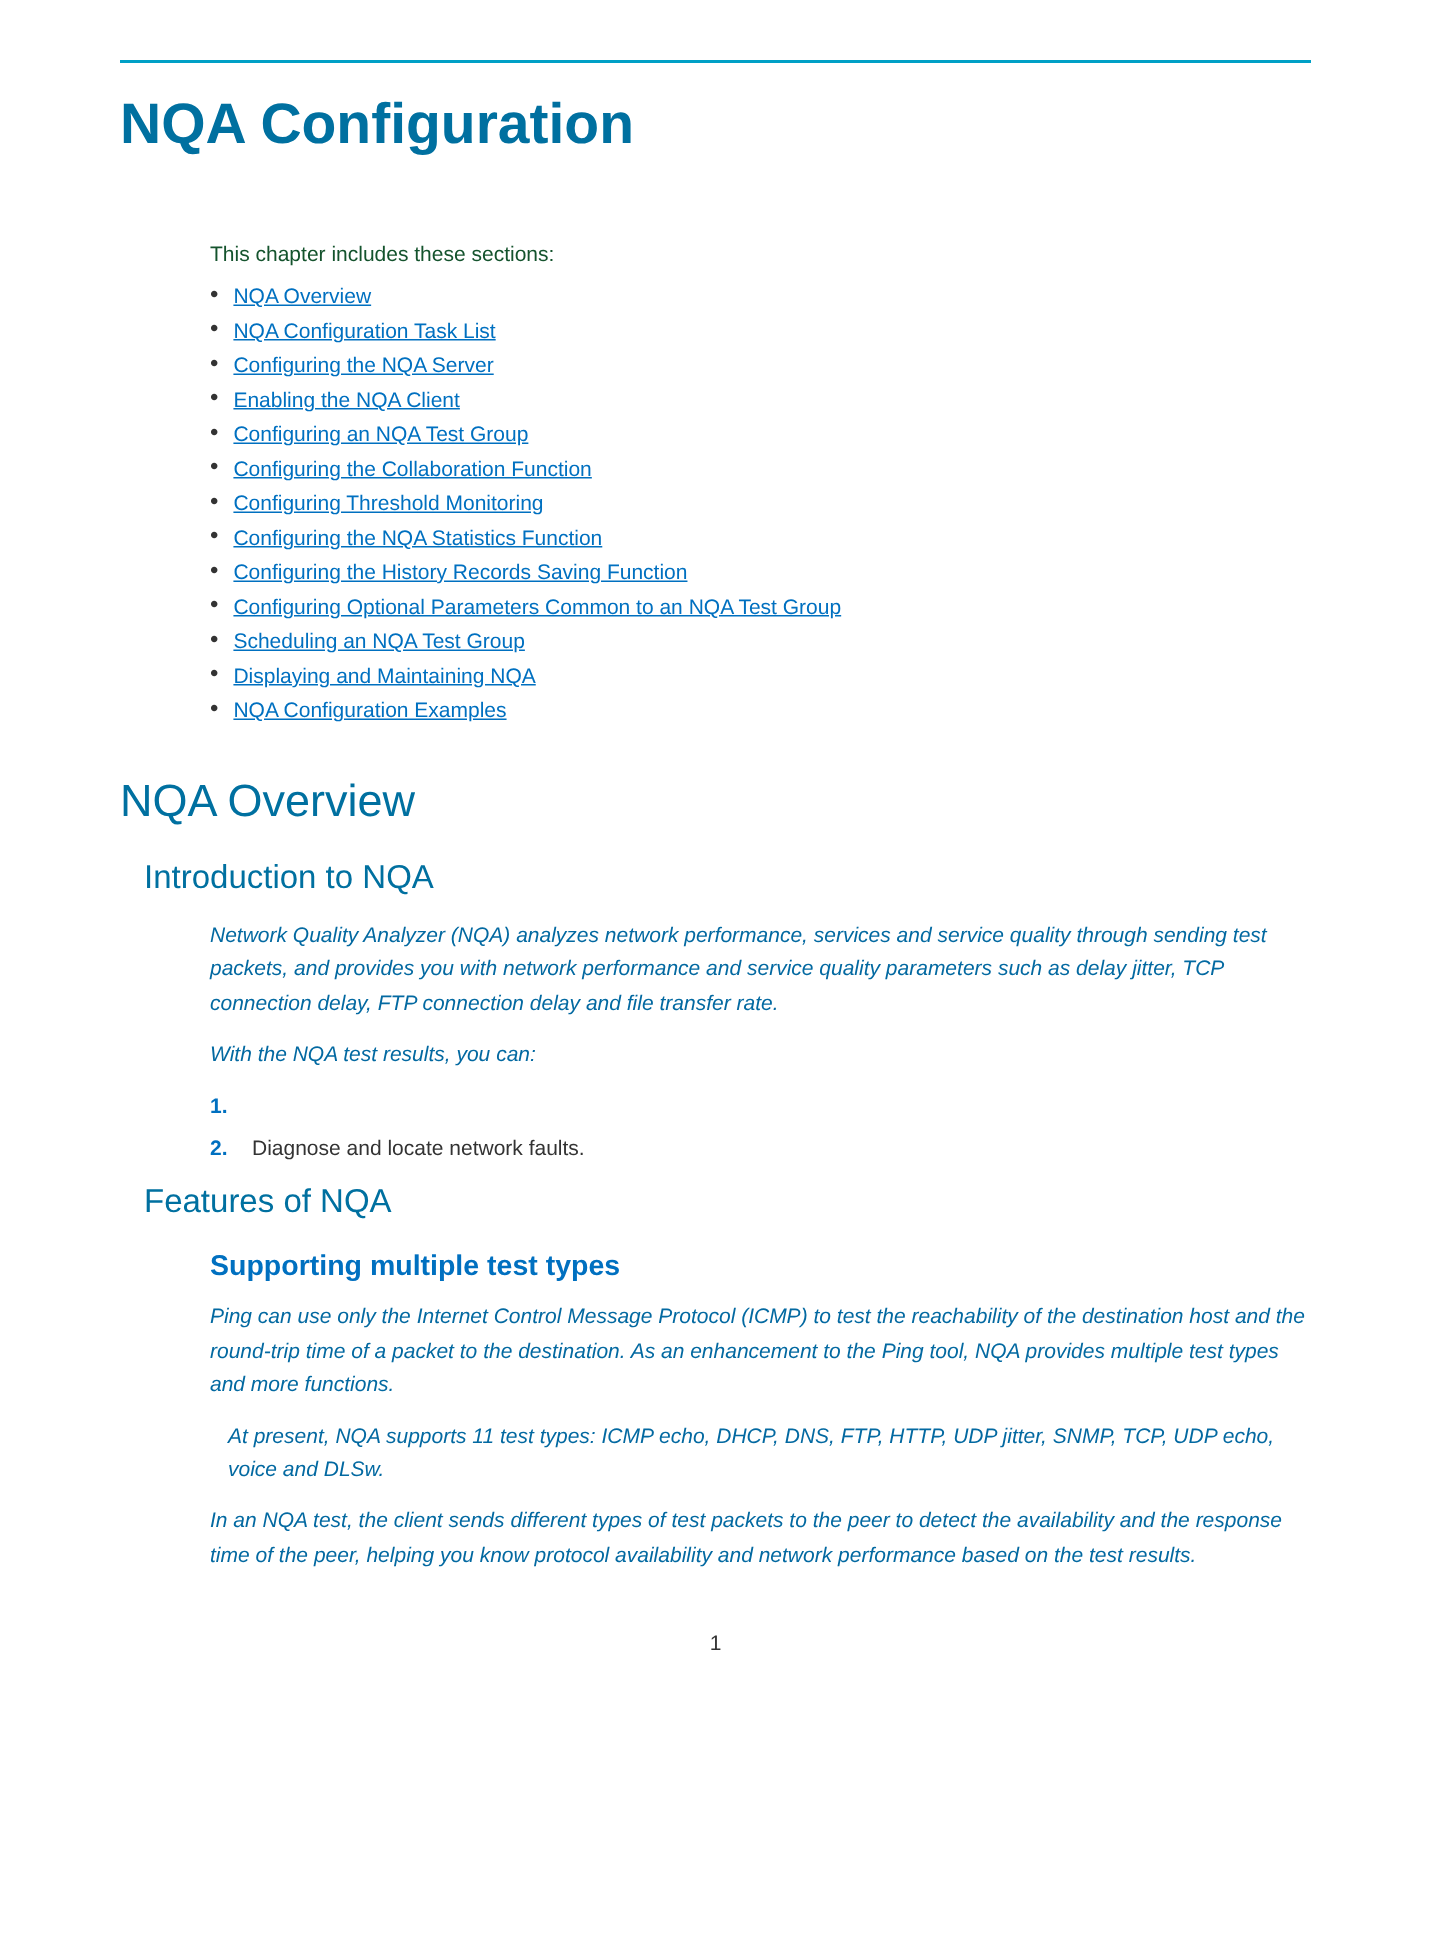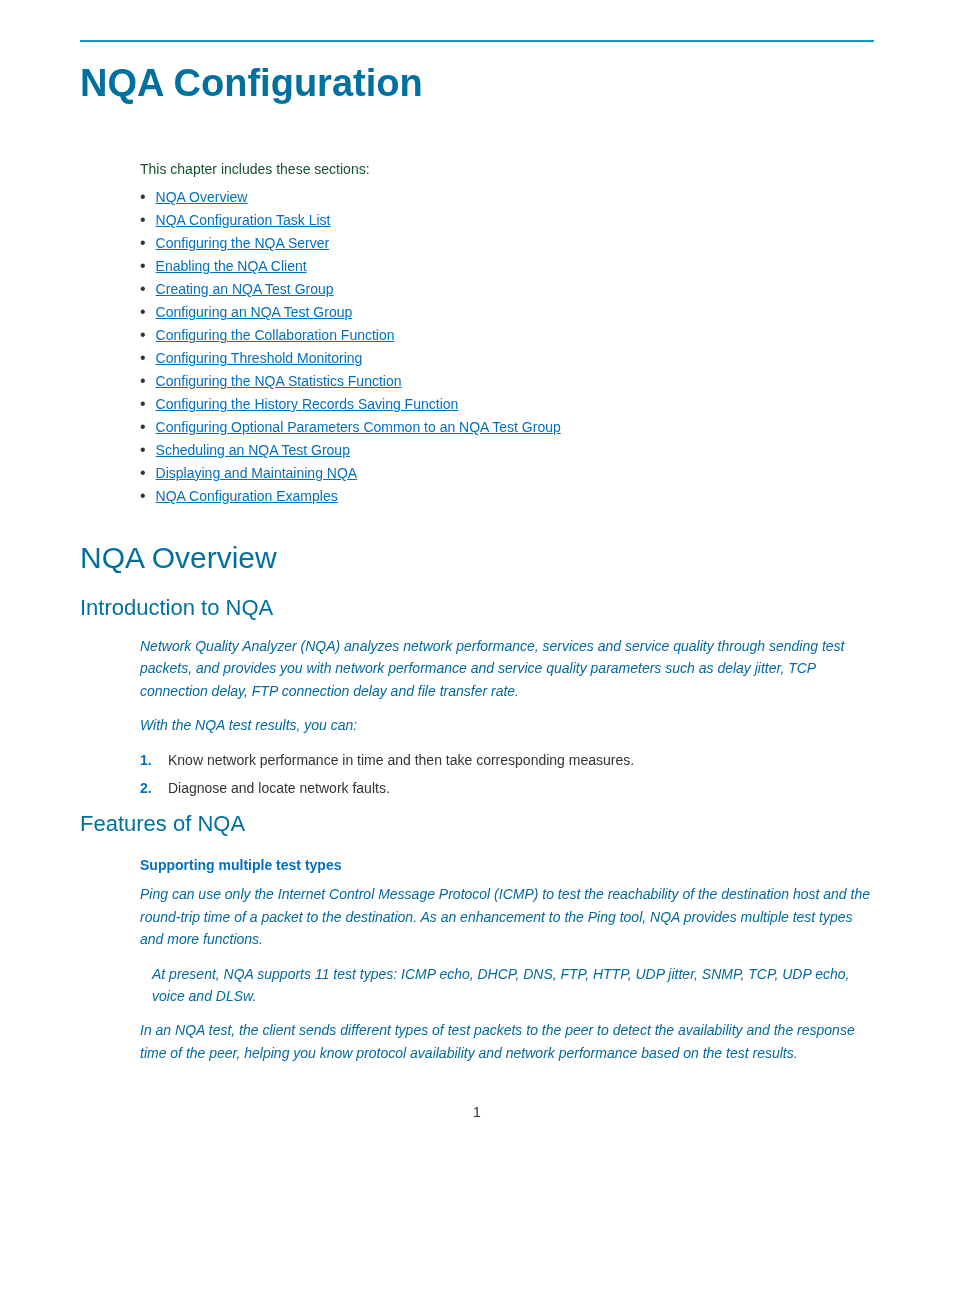--- a/index.html
+++ b/index.html
@@ -71,24 +71,25 @@
       margin-bottom: 20px;
       margin-top: 10px;
     }
 
     .section-title-h2 {
       font-size: 22px;
       font-weight: normal;
       color: #0070a0;
       margin-bottom: 14px;
       margin-top: 10px;
+      margin-left: 16px;
     }
 
     .section-title-h3 {
-      font-size: 14px;
+      font-size: 19px;
       font-weight: bold;
       color: #0070c0;
       margin-bottom: 10px;
       margin-top: 20px;
     }
 
     .body-text {
       font-size: 14px;
       color: #0369a1;
       line-height: 1.6;
@@ -157,23 +158,20 @@
       <li>
         <a href="#nqa-config-task-list">NQA Configuration Task List</a>
       </li>
       <li>
         <a href="#configuring-nqa-server">Configuring the NQA Server</a>
       </li>
       <li>
         <a href="#enabling-nqa-client">Enabling the NQA Client</a>
       </li>
       <li>
-        <a href="#creating-nqa-test-group">Creating an NQA Test Group</a>
-      </li>
-      <li>
         <a href="#configuring-nqa-test-group">Configuring an NQA Test Group</a>
       </li>
       <li>
         <a href="#configuring-collaboration-function">Configuring the Collaboration Function</a>
       </li>
       <li>
         <a href="#configuring-threshold-monitoring">Configuring Threshold Monitoring</a>
       </li>
       <li>
         <a href="#configuring-nqa-statistics-function">Configuring the NQA Statistics Function</a>
@@ -200,21 +198,20 @@
   <h3 class="section-title-h2">Introduction to NQA</h3>
 
   <p class="body-text">Network Quality Analyzer (NQA) analyzes network performance, services and service quality through sending test packets, and provides you with network performance and service quality parameters such as delay jitter, TCP connection delay, FTP connection delay and file transfer rate.</p>
 
   <p class="body-text">With the NQA test results, you can:</p>
 
   <ol class="numbered-list">
 
   <li>
         <span class="num">1.</span>
-        <span>Know network performance in time and then take corresponding measures.</span>
       </li>
       <li>
         <span class="num">2.</span>
         <span>Diagnose and locate network faults.</span>
       </li>
     </ol>
 
   <h3 class="section-title-h2">Features of NQA</h3>
 
   <div class="indented-section">

